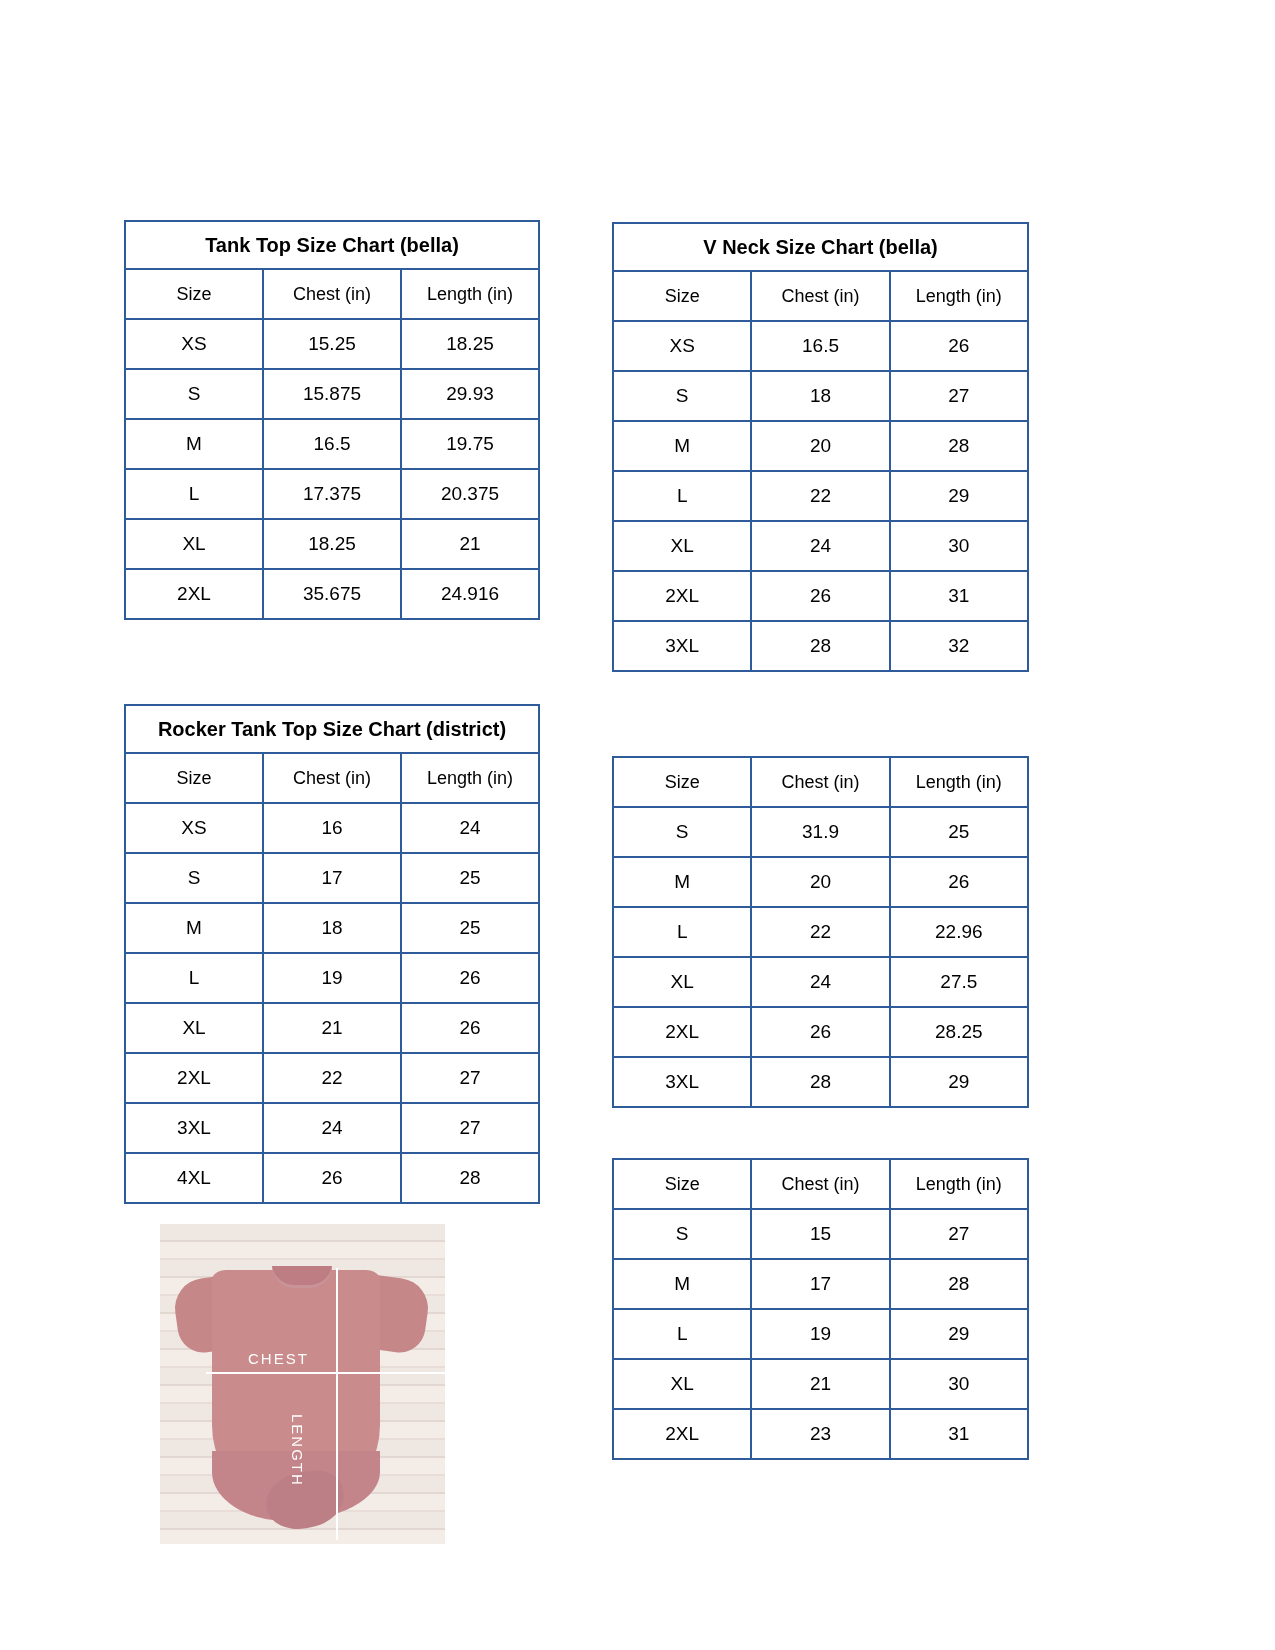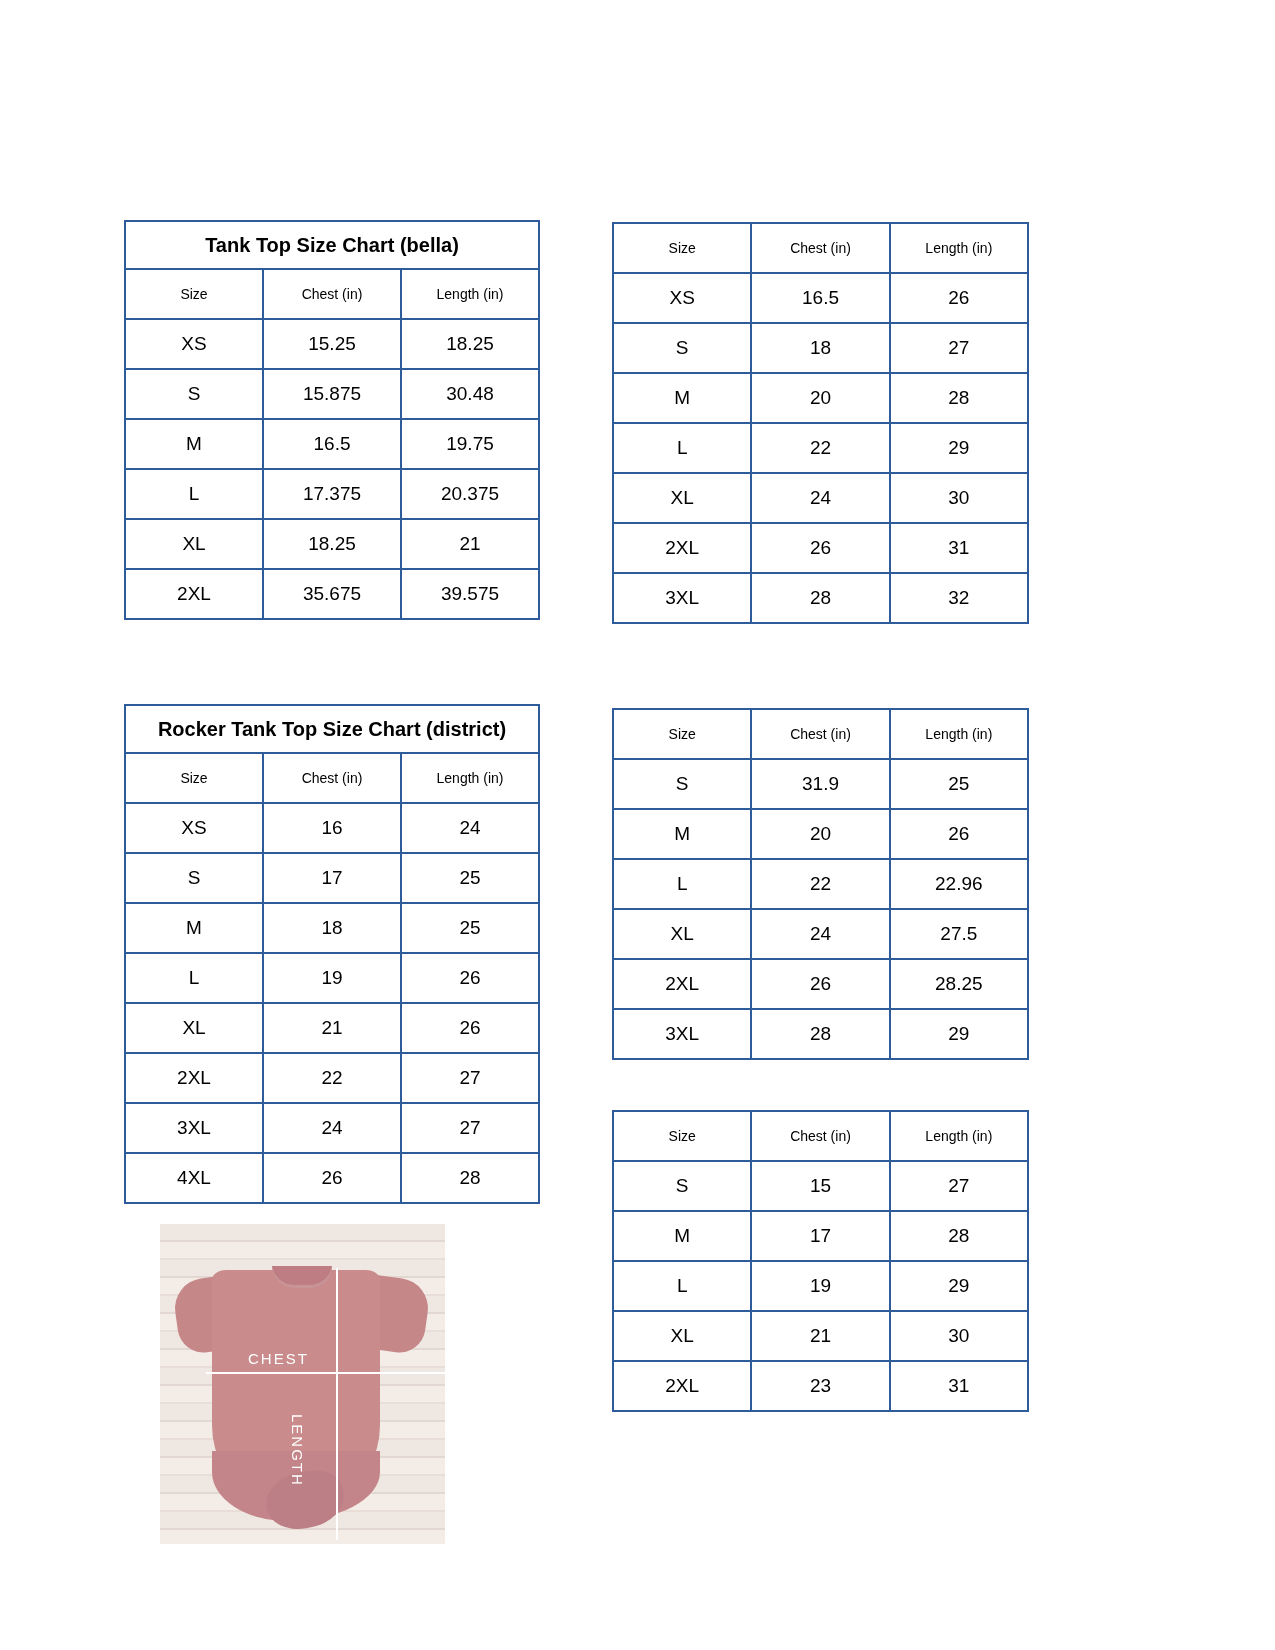--- a/index.html
+++ b/index.html
@@ -48,21 +48,21 @@
     padding: 0;
     height: 48px;
     vertical-align: middle;
   }
   table.size-chart .chart-title {
     font-size: 20px;
     font-weight: bold;
     height: 46px;
   }
   table.size-chart .hdr {
-    font-size: 14px;
+    font-size: 18px;
   }
   .spacer-1 { height: 84px; }
   .spacer-2 { height: 50px; }
 
   
   .photo-wrap {
     position: absolute;
     left: 160px;
     top: 1184px;
     width: 285px;
@@ -200,41 +200,41 @@
           <td class="hdr">Length (in)</td>
         </tr>
         <tr>
           <td>XS</td>
           <td>15.25</td>
           <td>18.25</td>
         </tr>
         <tr>
           <td>S</td>
           <td>15.875</td>
-          <td>30.48</td>
+          <td>29.93</td>
         </tr>
         <tr>
           <td>M</td>
           <td>16.5</td>
           <td>19.75</td>
         </tr>
         <tr>
           <td>L</td>
           <td>17.375</td>
           <td>20.375</td>
         </tr>
         <tr>
           <td>XL</td>
           <td>18.25</td>
           <td>21</td>
         </tr>
         <tr>
           <td>2XL</td>
           <td>35.675</td>
-          <td>39.575</td>
+          <td>24.916</td>
         </tr>
       </tbody>
     </table>
 
     <div class="spacer-1"></div>
 
     <table class="size-chart">
       <tbody>
         <tr>
           <td class="chart-title" colspan="3">Rocker Tank Top Size Chart (district)</td>
@@ -286,20 +286,23 @@
         </tr>
       </tbody>
     </table>
 
   </div>
 
   <div class="col-right">
 
     <table class="size-chart">
       <tbody>
+        <tr>
+          <td class="chart-title" colspan="3">V Neck Size Chart  (bella)</td>
+        </tr>
         <tr>
           <td class="hdr">Size</td>
           <td class="hdr">Chest (in)</td>
           <td class="hdr">Length (in)</td>
         </tr>
         <tr>
           <td>XS</td>
           <td>16.5</td>
           <td>26</td>
         </tr>

